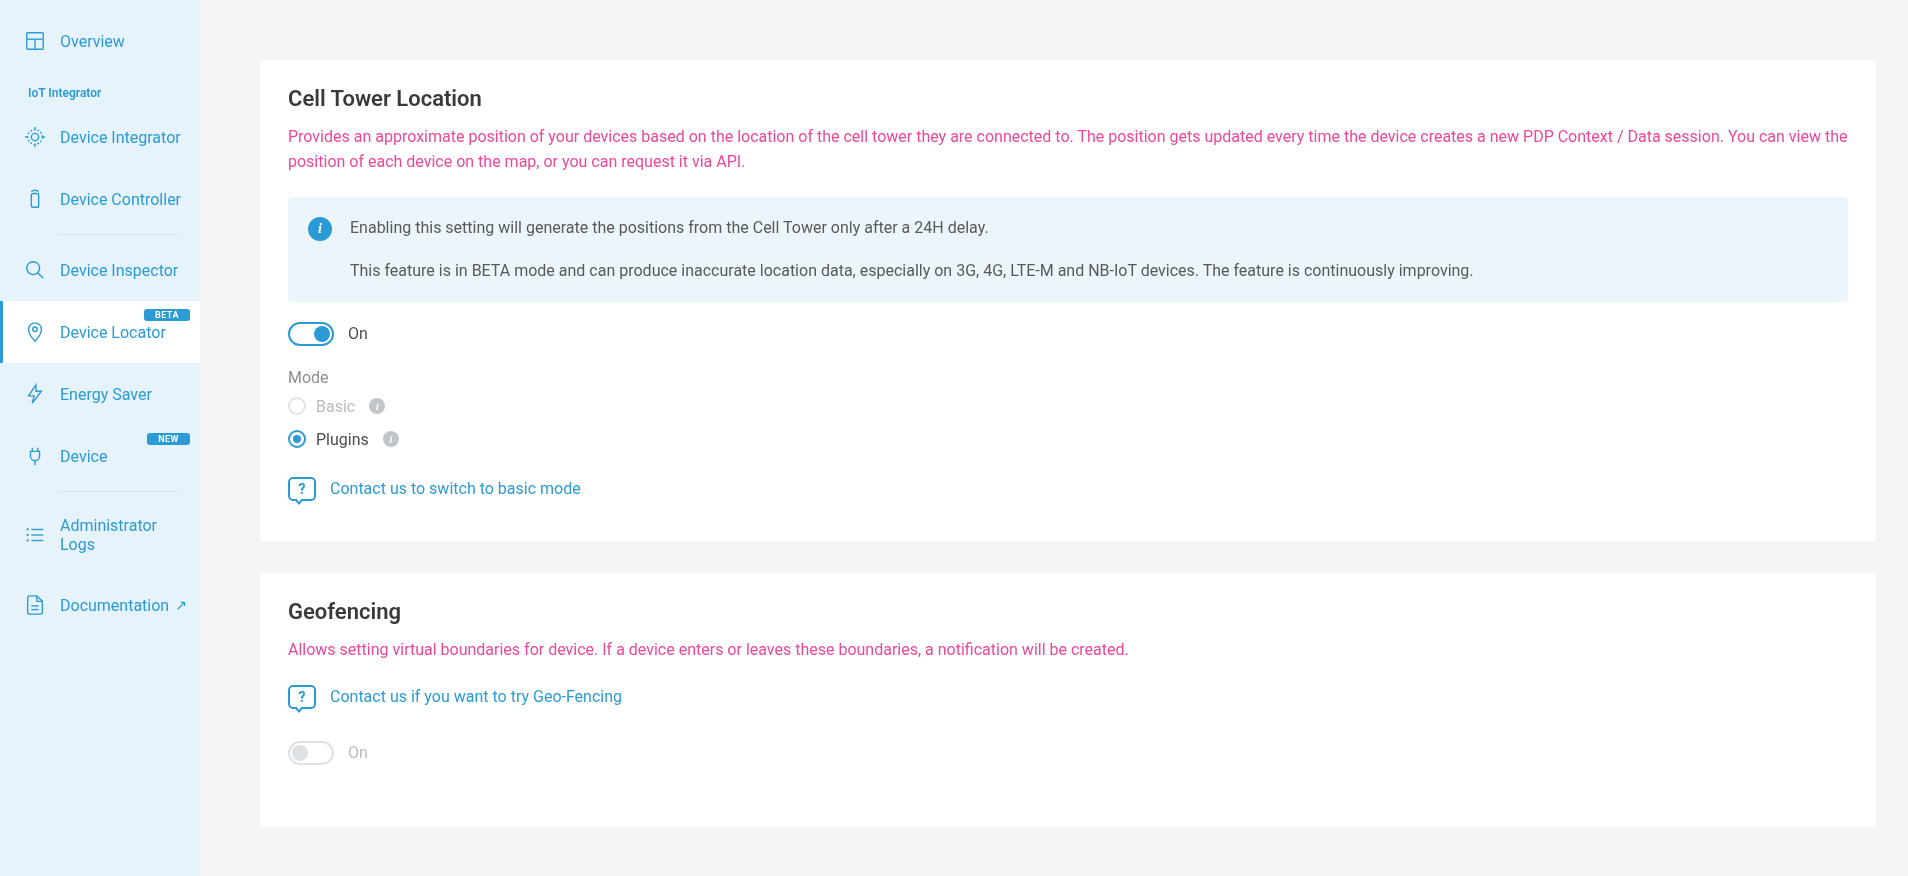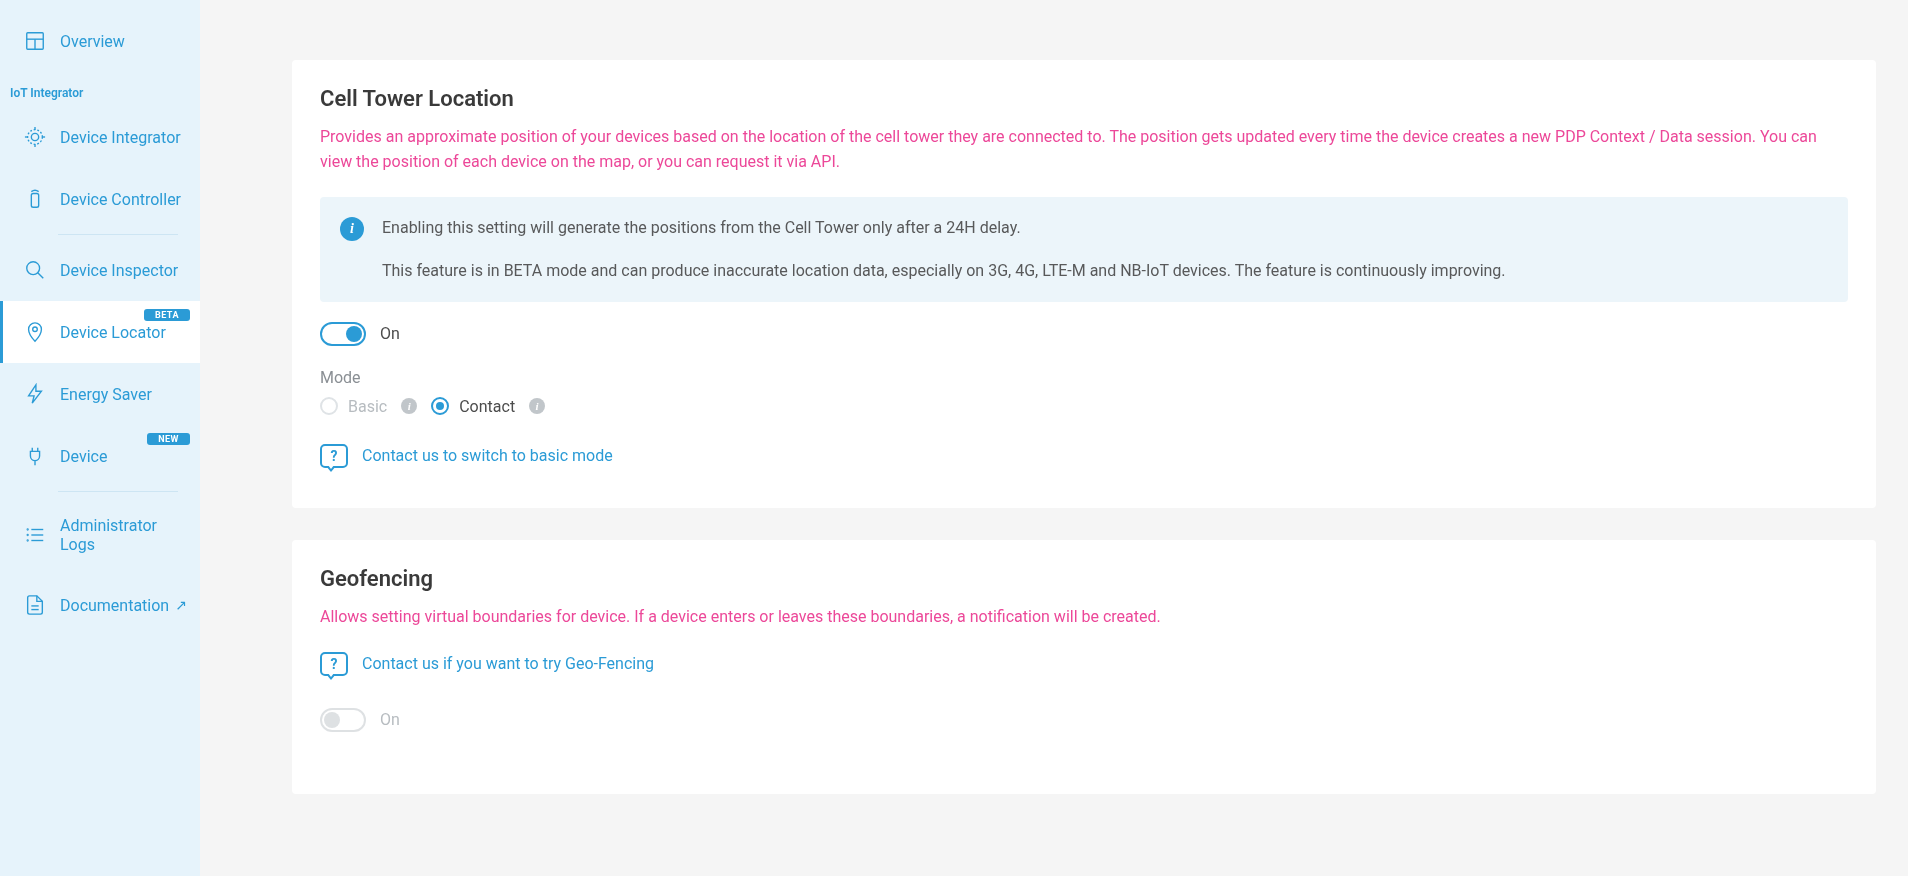--- a/index.html
+++ b/index.html
@@ -39,21 +39,21 @@
     width: 22px;
     height: 22px;
     margin-right: 14px;
     flex-shrink: 0;
     display: flex;
     align-items: center;
     justify-content: center;
   }
   .sidebar-icon svg { width: 22px; height: 22px; stroke: #2b9bd6; fill: none; stroke-width: 1.5; }
   .sidebar-section {
-    padding: 14px 18px 6px 10px;
+    padding: 14px 18px 6px 28px;
     color: #2b9bd6;
     font-size: 12px;
     font-weight: 600;
   }
   .sidebar-divider {
     height: 1px;
     background: #cde5f3;
     margin: 4px 22px 4px 58px;
   }
   .sidebar-badge {
@@ -68,21 +68,20 @@
     border-radius: 3px;
     letter-spacing: 0.5px;
   }
   .ext-arrow { margin-left: 6px; font-size: 14px; }
 
   
   .main {
     flex: 1;
     padding: 60px 32px 30px 60px;
     overflow-y: auto;
-    margin-left: 32px;
   }
   .card {
     background: #fff;
     border-radius: 4px;
     padding: 26px 28px 40px 28px;
     margin-bottom: 32px;
   }
   .card h2 {
     font-size: 22px;
     font-weight: 600;
@@ -144,21 +143,21 @@
     left: 2px; top: 2px;
     width: 16px; height: 16px;
     border-radius: 50%;
     background: #c9ced2;
   }
   .toggle.disabled { opacity: 0.6; cursor: default; }
   .toggle-label { color: #4c4c4c; font-size: 16px; }
   .toggle-label.muted { color: #b7bcc0; }
 
   .field-label { color: #8a8f94; font-size: 16px; margin-bottom: 10px; }
-  .radio-group { display: flex; flex-direction: row; gap: 14px; margin-bottom: 28px; }
+  .radio-group { display: flex; flex-direction: column; gap: 14px; margin-bottom: 28px; }
   .radio-row { display: flex; align-items: center; gap: 10px; cursor: pointer; }
   .radio {
     width: 18px; height: 18px; border-radius: 50%;
     border: 2px solid #c9ced2; position: relative; flex-shrink:0;
   }
   .radio.selected { border-color: #2b9bd6; }
   .radio.selected::after {
     content: ""; position: absolute; top: 3px; left: 3px;
     width: 8px; height: 8px; border-radius: 50%; background: #2b9bd6;
   }
@@ -337,21 +336,21 @@
 
       <div class="field-label">Mode</div>
       <div class="radio-group">
         <div class="radio-row disabled">
           <span class="radio"></span>
           <span class="radio-label">Basic</span>
           <span class="radio-info">i</span>
         </div>
         <div class="radio-row">
           <span class="radio selected"></span>
-          <span class="radio-label">Contact</span>
+          <span class="radio-label">Plugins</span>
           <span class="radio-info">i</span>
         </div>
       </div>
 
       <div class="link-row">
         <span class="link-icon">?</span>
         <span>Contact us to switch to basic mode</span>
       </div>
     </section>
 

